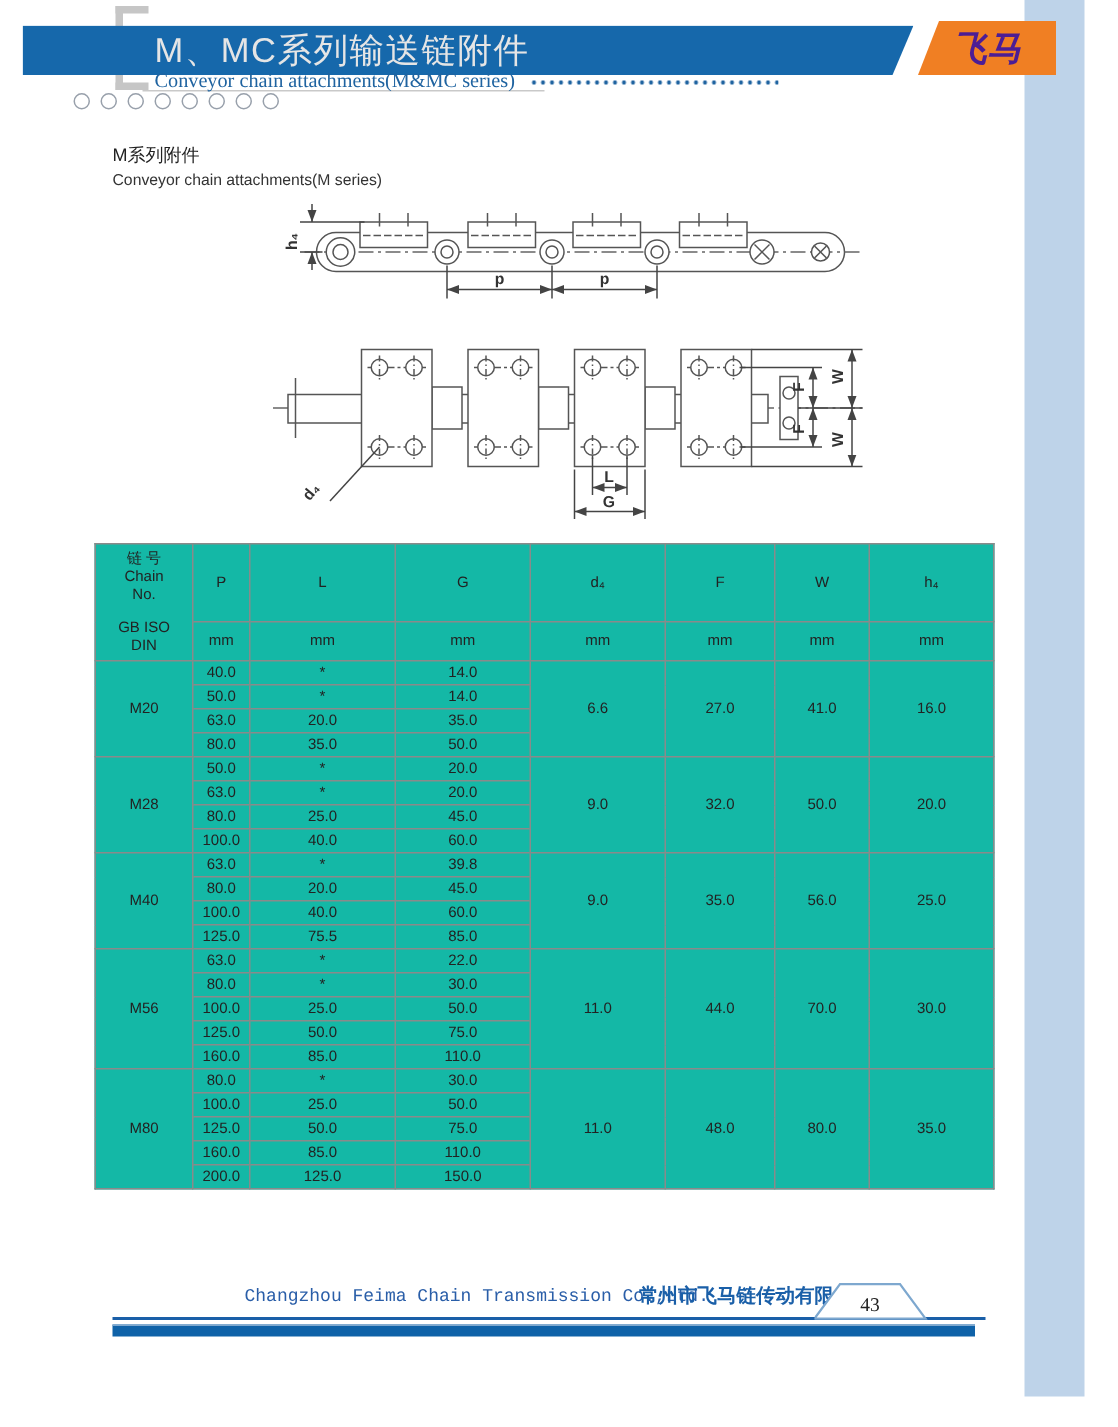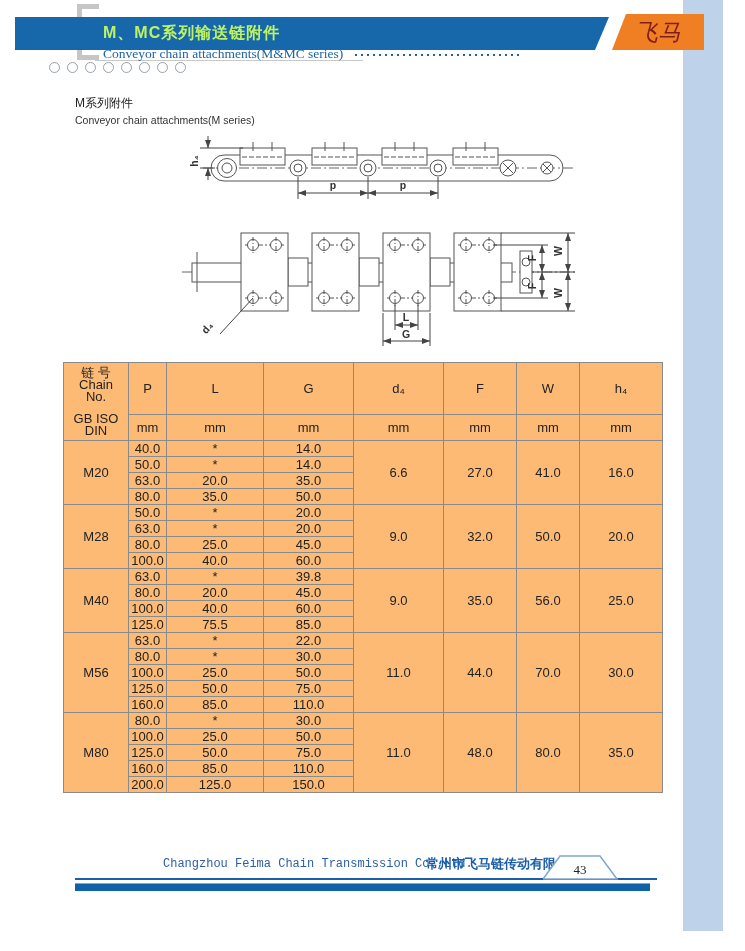--- a/index.html
+++ b/index.html
@@ -9,46 +9,46 @@
 
   
   .side-strip { position:absolute; left:683px; top:0; width:40px; height:931px; background:#bed3e9; z-index:0; }
 
   
   .bracket { position:absolute; left:77px; top:4px; width:22px; height:56px;
              border-left:5px solid #c6c6c6; border-top:5px solid #c6c6c6; border-bottom:5px solid #c6c6c6; z-index:1; }
   .banner { position:absolute; left:15px; top:17px; width:594px; height:33px; background:#1668ab; z-index:2;
             clip-path:polygon(0 0,100% 0,calc(100% - 14px) 100%,0 100%);
             display:flex; align-items:center; padding-left:88px; }
-  .banner .title { color:#bef264; font-size:16px; font-weight:bold; letter-spacing:1px; }
+  .banner .title { color:#e5e5e5; font-size:23px; font-weight:normal; letter-spacing:1px; }
   .logo { position:absolute; left:612px; top:14px; width:92px; height:36px; background:#f07f23; z-index:3;
           clip-path:polygon(14px 0,100% 0,100% 100%,0 100%);
           display:flex; align-items:center; justify-content:center; }
-  .logo span { color:#7f1d1d; font-size:23px; font-weight:normal; font-style:italic; font-family:"Liberation Serif", serif; }
+  .logo span { color:#4c1d95; font-size:23px; font-weight:bold; font-style:italic; font-family:"Liberation Serif", serif; }
   .subtitle-row { position:absolute; left:103px; top:46px; display:flex; align-items:center; z-index:2; }
   .subtitle { color:#1f63a0; font-size:13.5px; font-family:"Liberation Serif", serif; }
   .dots { display:inline-block; width:166px; height:4px; margin-left:10px; margin-top:2px;
           background-image:radial-gradient(circle, #1f63a0 1.2px, transparent 1.5px); background-size:6px 4px; background-repeat:repeat-x; }
   .sub-rule { position:absolute; left:95px; top:60px; width:268px; height:1px; background:#c9c9c9; z-index:1; }
   .circles { position:absolute; left:49px; top:62px; display:flex; gap:7px; z-index:2; }
   .circles span { width:11px; height:11px; border:1.5px solid #98a0ab; border-radius:50%; background:#fff; }
 
   
   .sec-title { position:absolute; left:75px; top:95px; }
   .sec-title .cn { font-size:12px; color:#222; }
   .sec-title .en { font-size:10.5px; color:#333; margin-top:2px; }
 
   
   .diag1 { position:absolute; left:95px; top:131px; z-index:1; }
   .diag2 { position:absolute; left:180px; top:218px; z-index:1; }
   svg text { font-family:"Liberation Sans", sans-serif; font-size:10.5px; font-weight:600; fill:#333; }
 
   
   table.spec { position:absolute; left:63px; top:362px; width:599px; border-collapse:collapse; table-layout:fixed;
-               font-size:13px; color:#222; background:#fdba74; z-index:1; }
+               font-size:10px; color:#222; background:#14b8a6; z-index:1; }
   table.spec th, table.spec td { border:1px solid #8a8a8a; text-align:center; vertical-align:middle; padding:0; font-weight:normal; }
   table.spec { border:1.5px solid #555; }
   table.spec thead tr.labels th { height:52px; }
   table.spec thead tr.units th { height:26px; }
   table.spec tbody td { height:15px; line-height:15px; }
   table.spec tr.group-start td { border-top:1px solid #555; }
   .chain-head div { line-height:12px; }
   .chain-head .gap { height:10px; }
 
   

